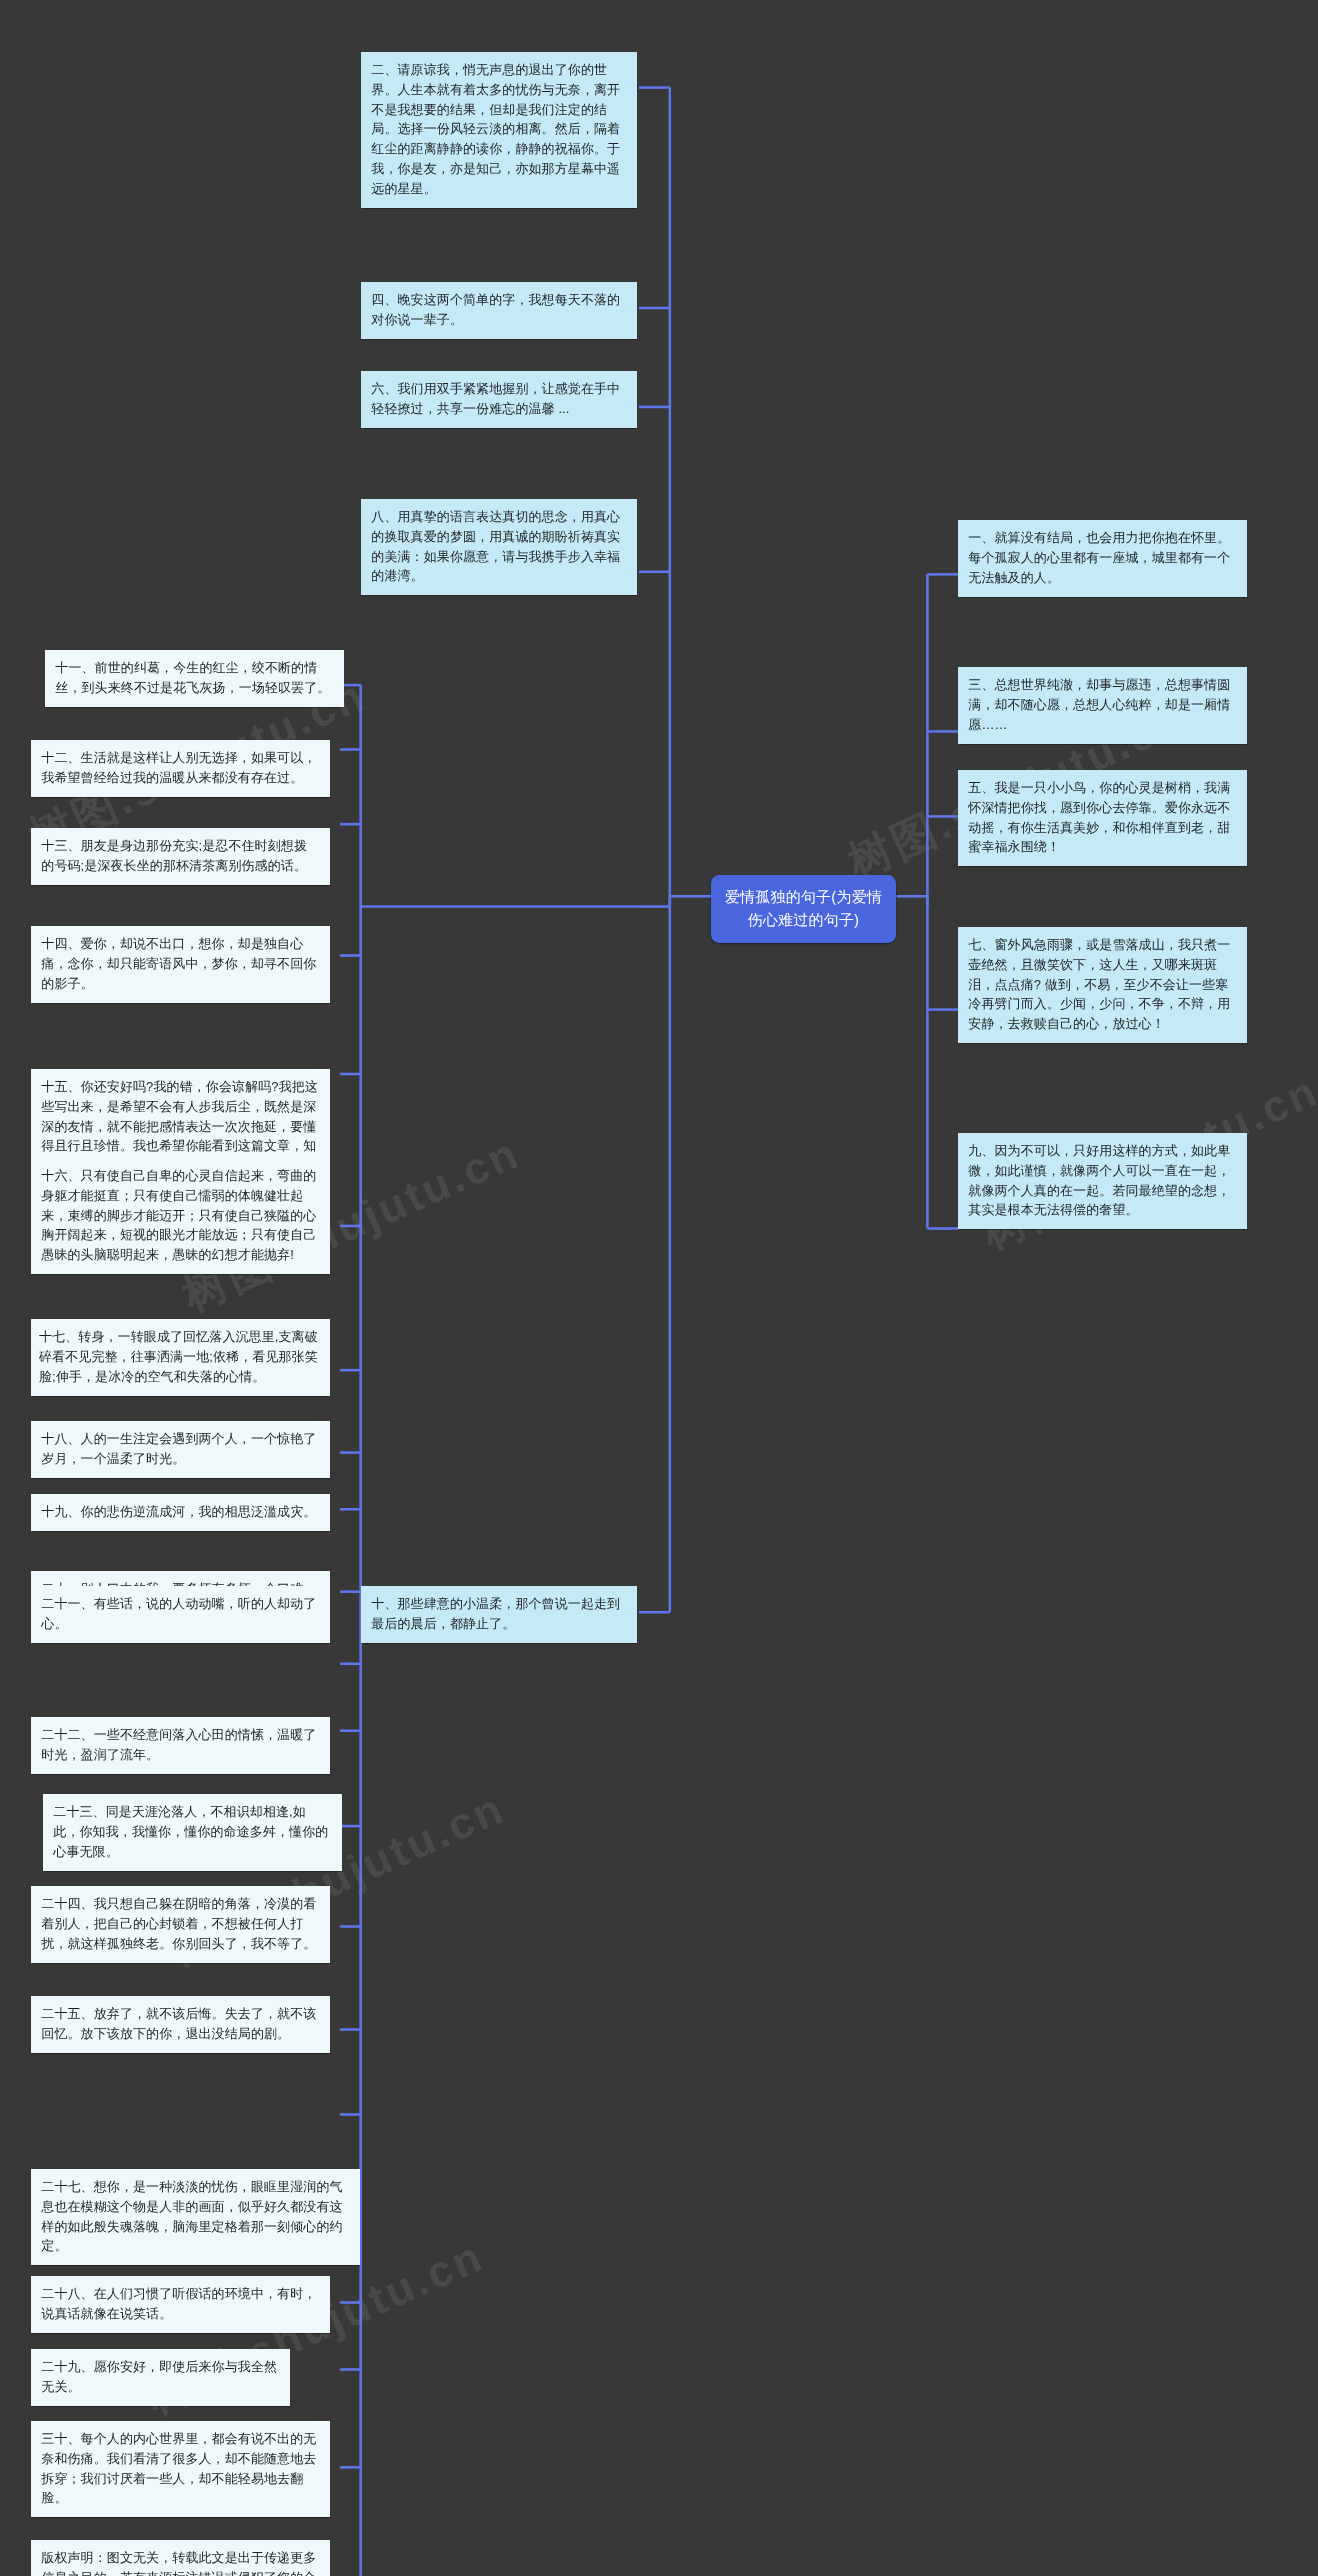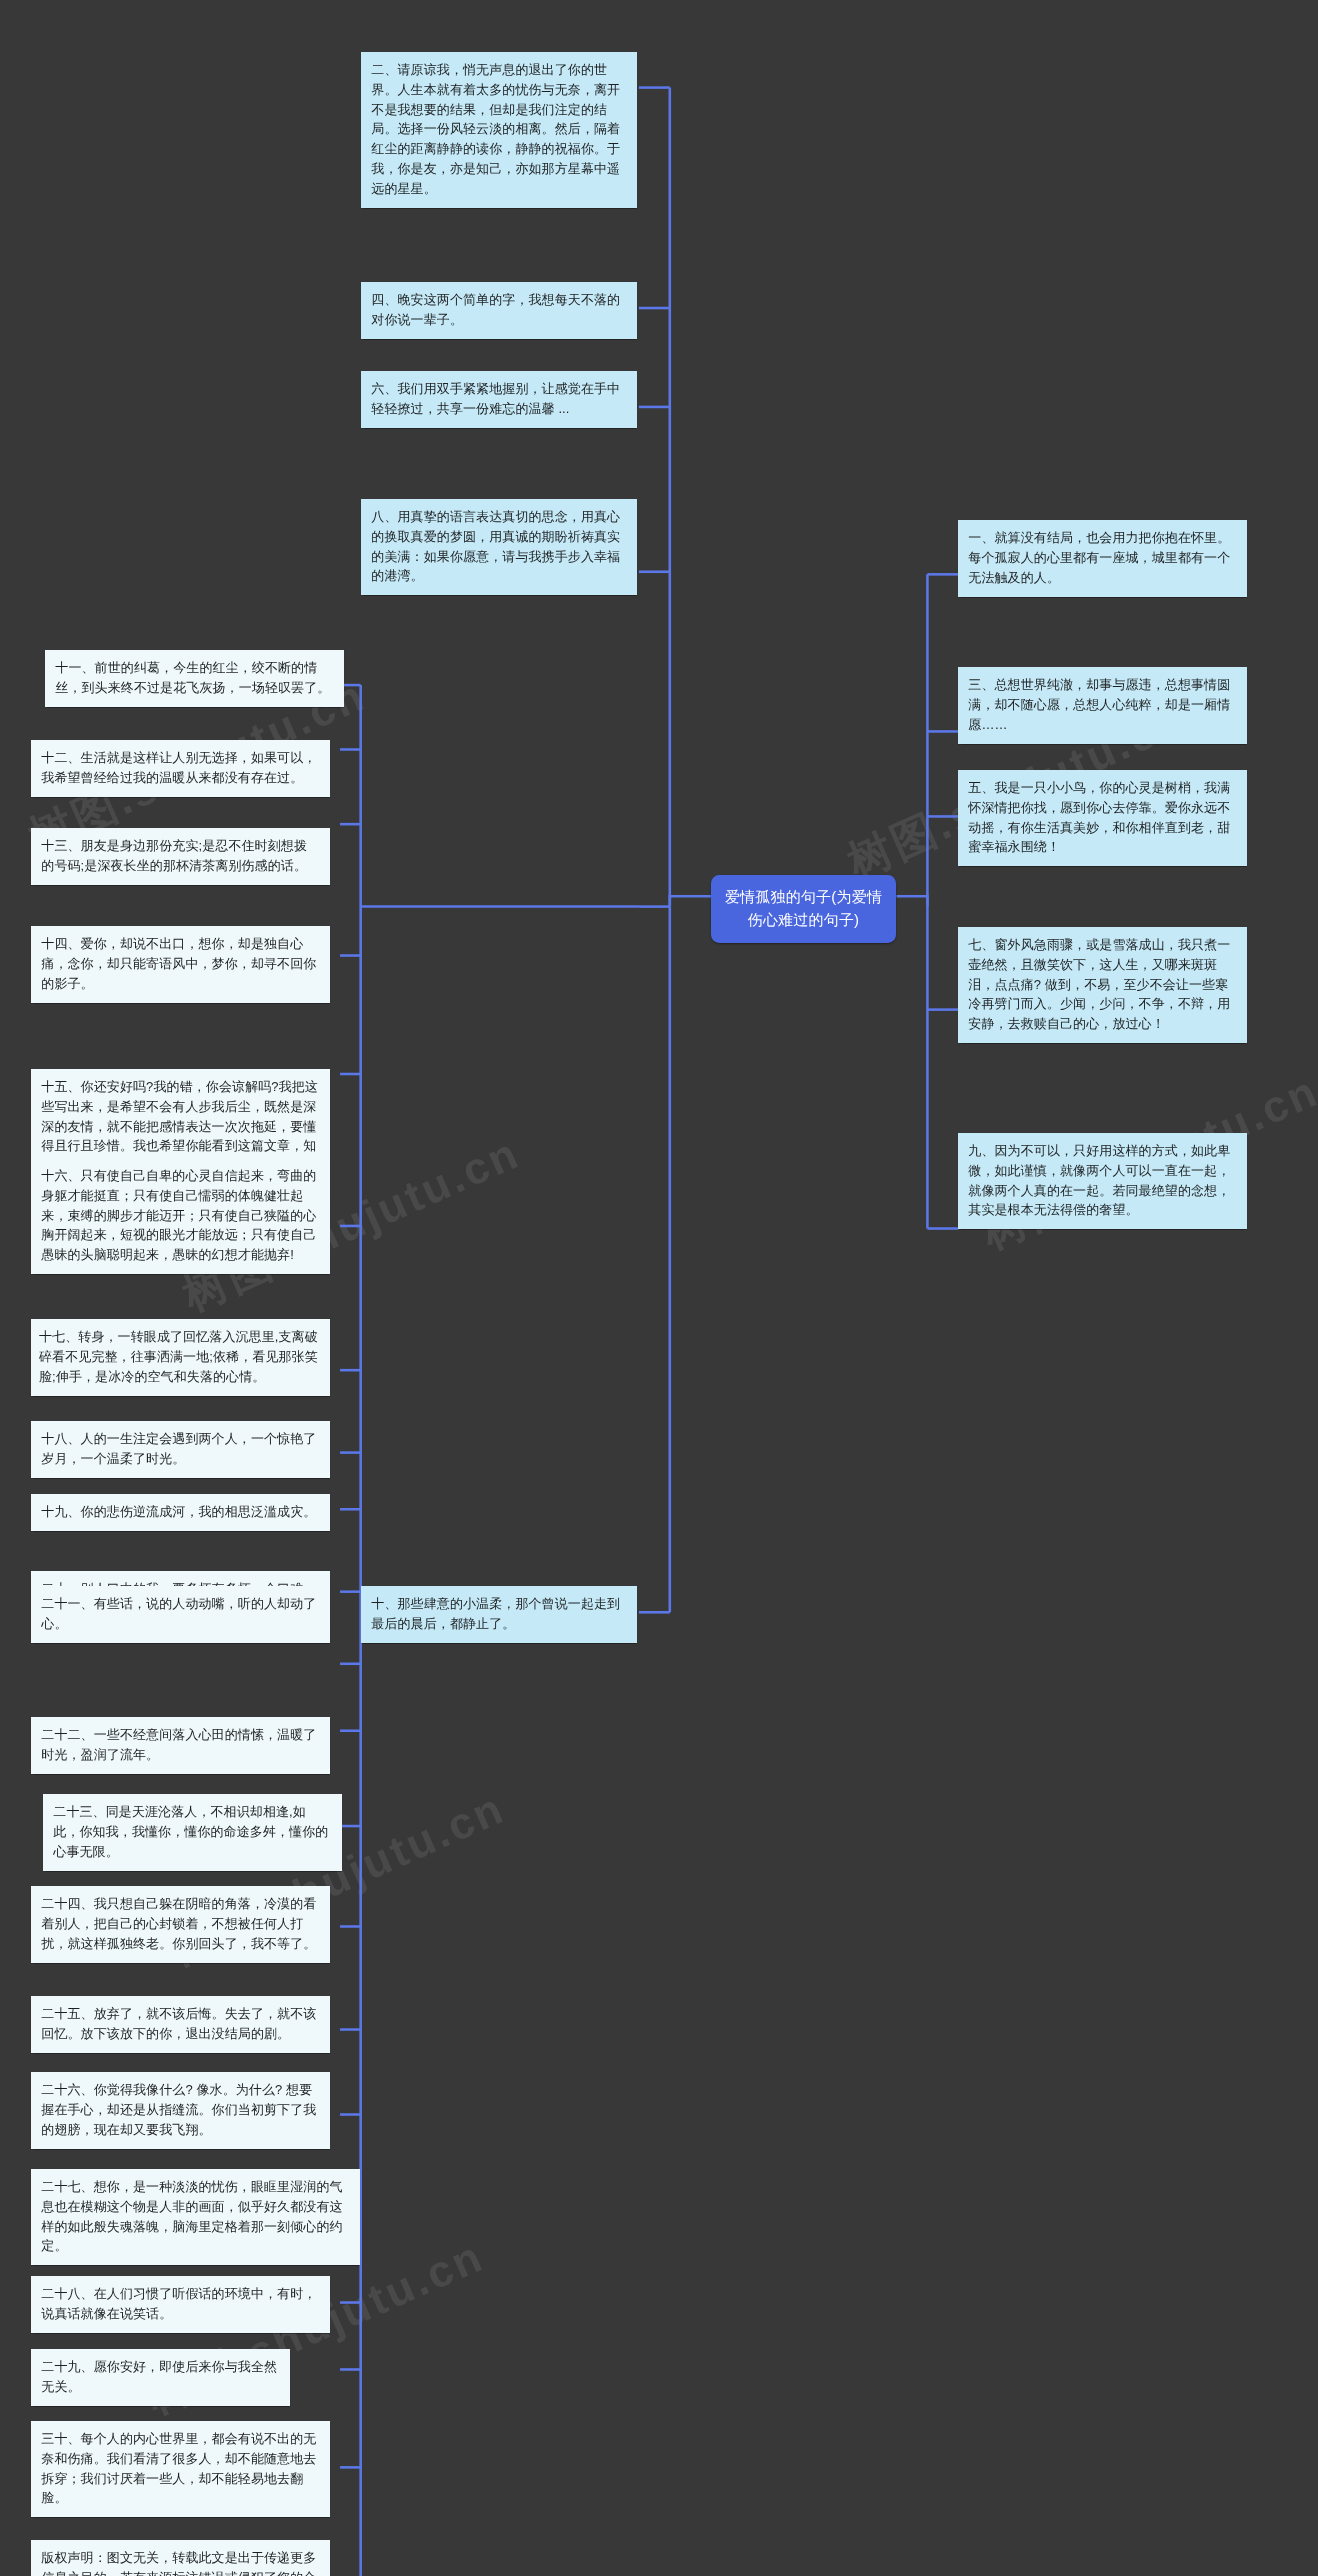--- a/index.html
+++ b/index.html
@@ -224,23 +224,20 @@
   </div>
 
   <div class="node pale" style="left:31px; top:1886px; width:299px;">
     <span>二十四、我只想自己躲在阴暗的角落，冷漠的看着别人，把自己的心封锁着，不想被任何人打扰，就这样孤独终老。你别回头了，我不等了。</span>
   </div>
 
   <div class="node pale" style="left:31px; top:1996px; width:299px;">
     <span>二十五、放弃了，就不该后悔。失去了，就不该回忆。放下该放下的你，退出没结局的剧。</span>
   </div>
 
-  <div class="node pale" style="left:31px; top:2072px; width:299px;">
-    <span>二十六、你觉得我像什么? 像水。为什么? 想要握在手心，却还是从指缝流。你们当初剪下了我的翅膀，现在却又要我飞翔。</span>
-  </div>
 
   <div class="node pale" style="left:31px; top:2169px; width:329px;">
     <span>二十七、想你，是一种淡淡的忧伤，眼眶里湿润的气息也在模糊这个物是人非的画面，似乎好久都没有这样的如此般失魂落魄，脑海里定格着那一刻倾心的约定。</span>
   </div>
 
   <div class="node pale" style="left:31px; top:2276px; width:299px;">
     <span>二十八、在人们习惯了听假话的环境中，有时，说真话就像在说笑话。</span>
   </div>
 
   <div class="node pale" style="left:31px; top:2349px; width:259px;">

